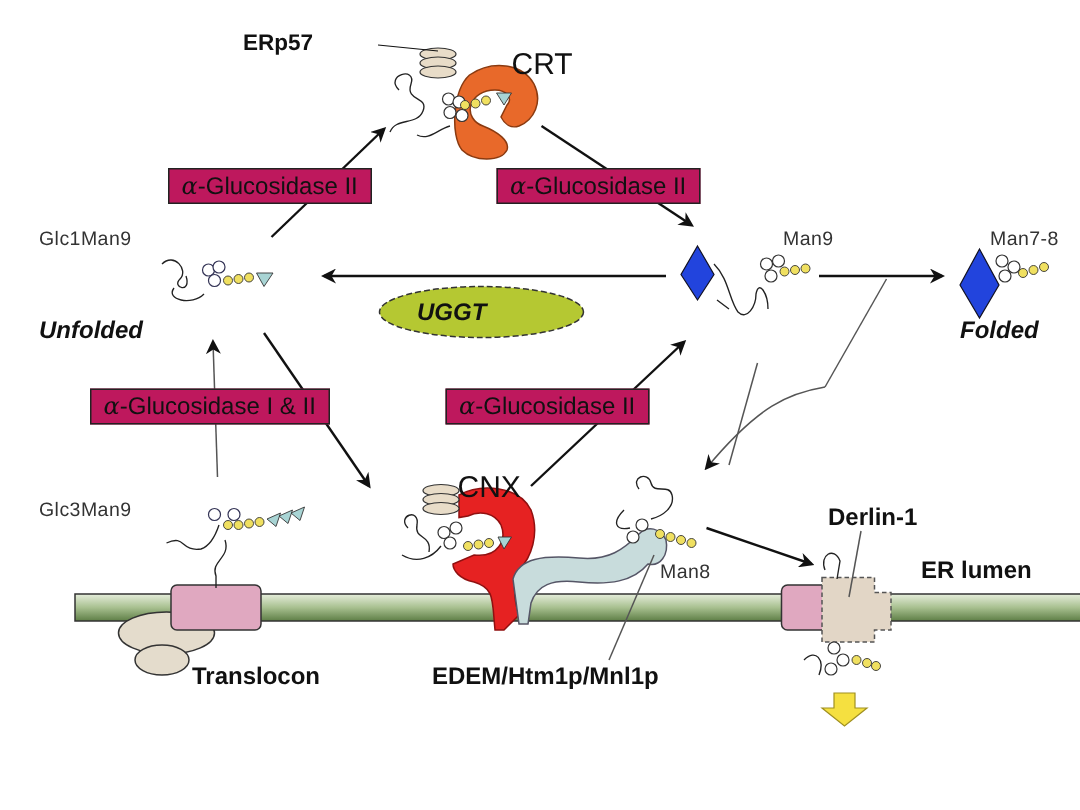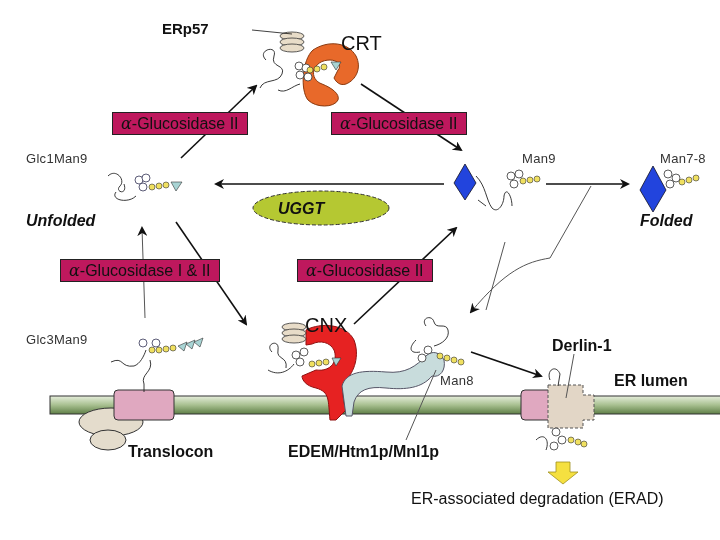--- a/index.html
+++ b/index.html
@@ -176,20 +176,19 @@
 <div class="lbl small" style="left:522px;top:151px;">Man9</div>
 <div class="lbl small" style="left:660px;top:151px;">Man7-8</div>
 <div class="lbl small" style="left:440px;top:373px;">Man8</div>
 <div class="lbl ital" style="left:26px;top:212px;">Unfolded</div>
 <div class="lbl ital" style="left:640px;top:212px;">Folded</div>
 <div class="lbl mid bold" style="left:278px;top:200px;font-style:italic;">UGGT</div>
 <div class="lbl mid bold" style="left:552px;top:337px;">Derlin-1</div>
 <div class="lbl mid bold" style="left:614px;top:372px;">ER lumen</div>
 <div class="lbl mid bold" style="left:128px;top:443px;">Translocon</div>
 <div class="lbl mid bold" style="left:288px;top:443px;">EDEM/Htm1p/Mnl1p</div>
-<div class="lbl mid" style="left:411px;top:490px;">ER-associated degradation (ERAD)</div>
 
 
 <div class="boxlbl" style="left:112px;top:112px;"><span class="alpha">α</span><span>-Glucosidase II</span></div>
 <div class="boxlbl" style="left:331px;top:112px;"><span class="alpha">α</span><span>-Glucosidase II</span></div>
 <div class="boxlbl" style="left:60px;top:259px;"><span class="alpha">α</span><span>-Glucosidase I &amp; II</span></div>
 <div class="boxlbl" style="left:297px;top:259px;"><span class="alpha">α</span><span>-Glucosidase II</span></div>
 </div>
 
 </body></html>

